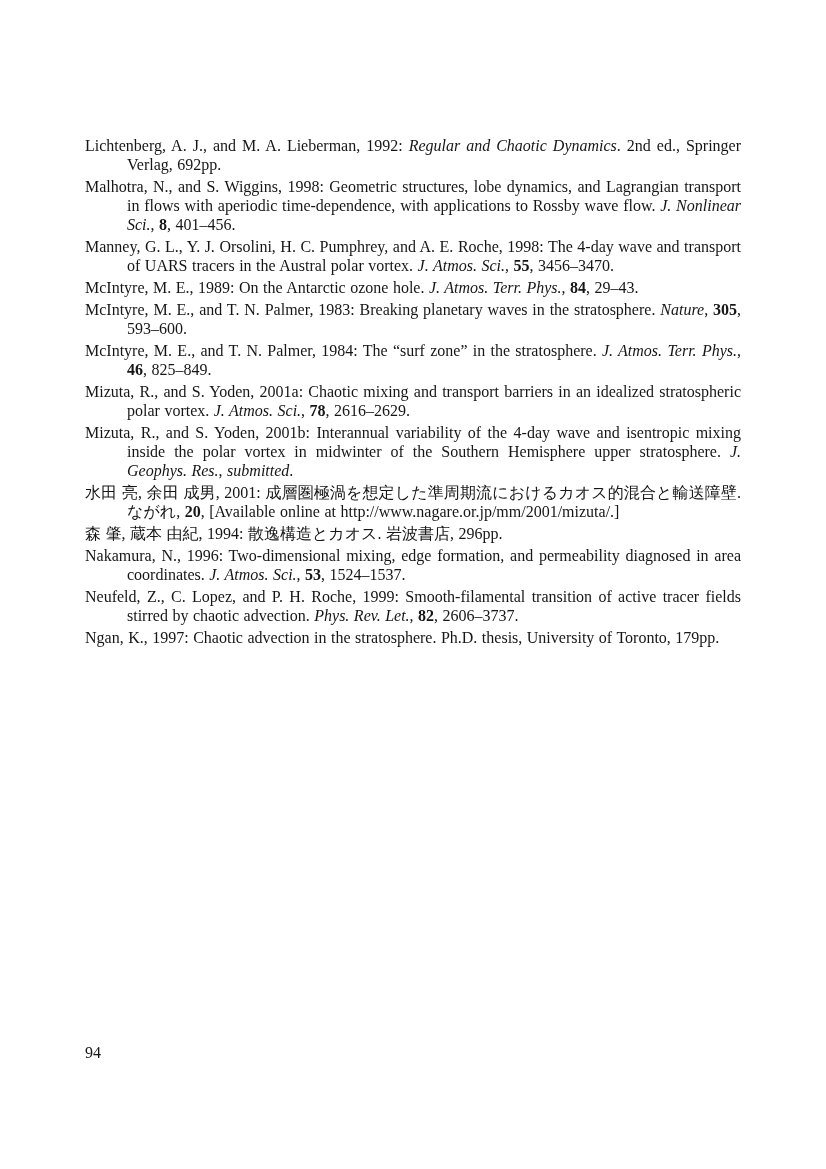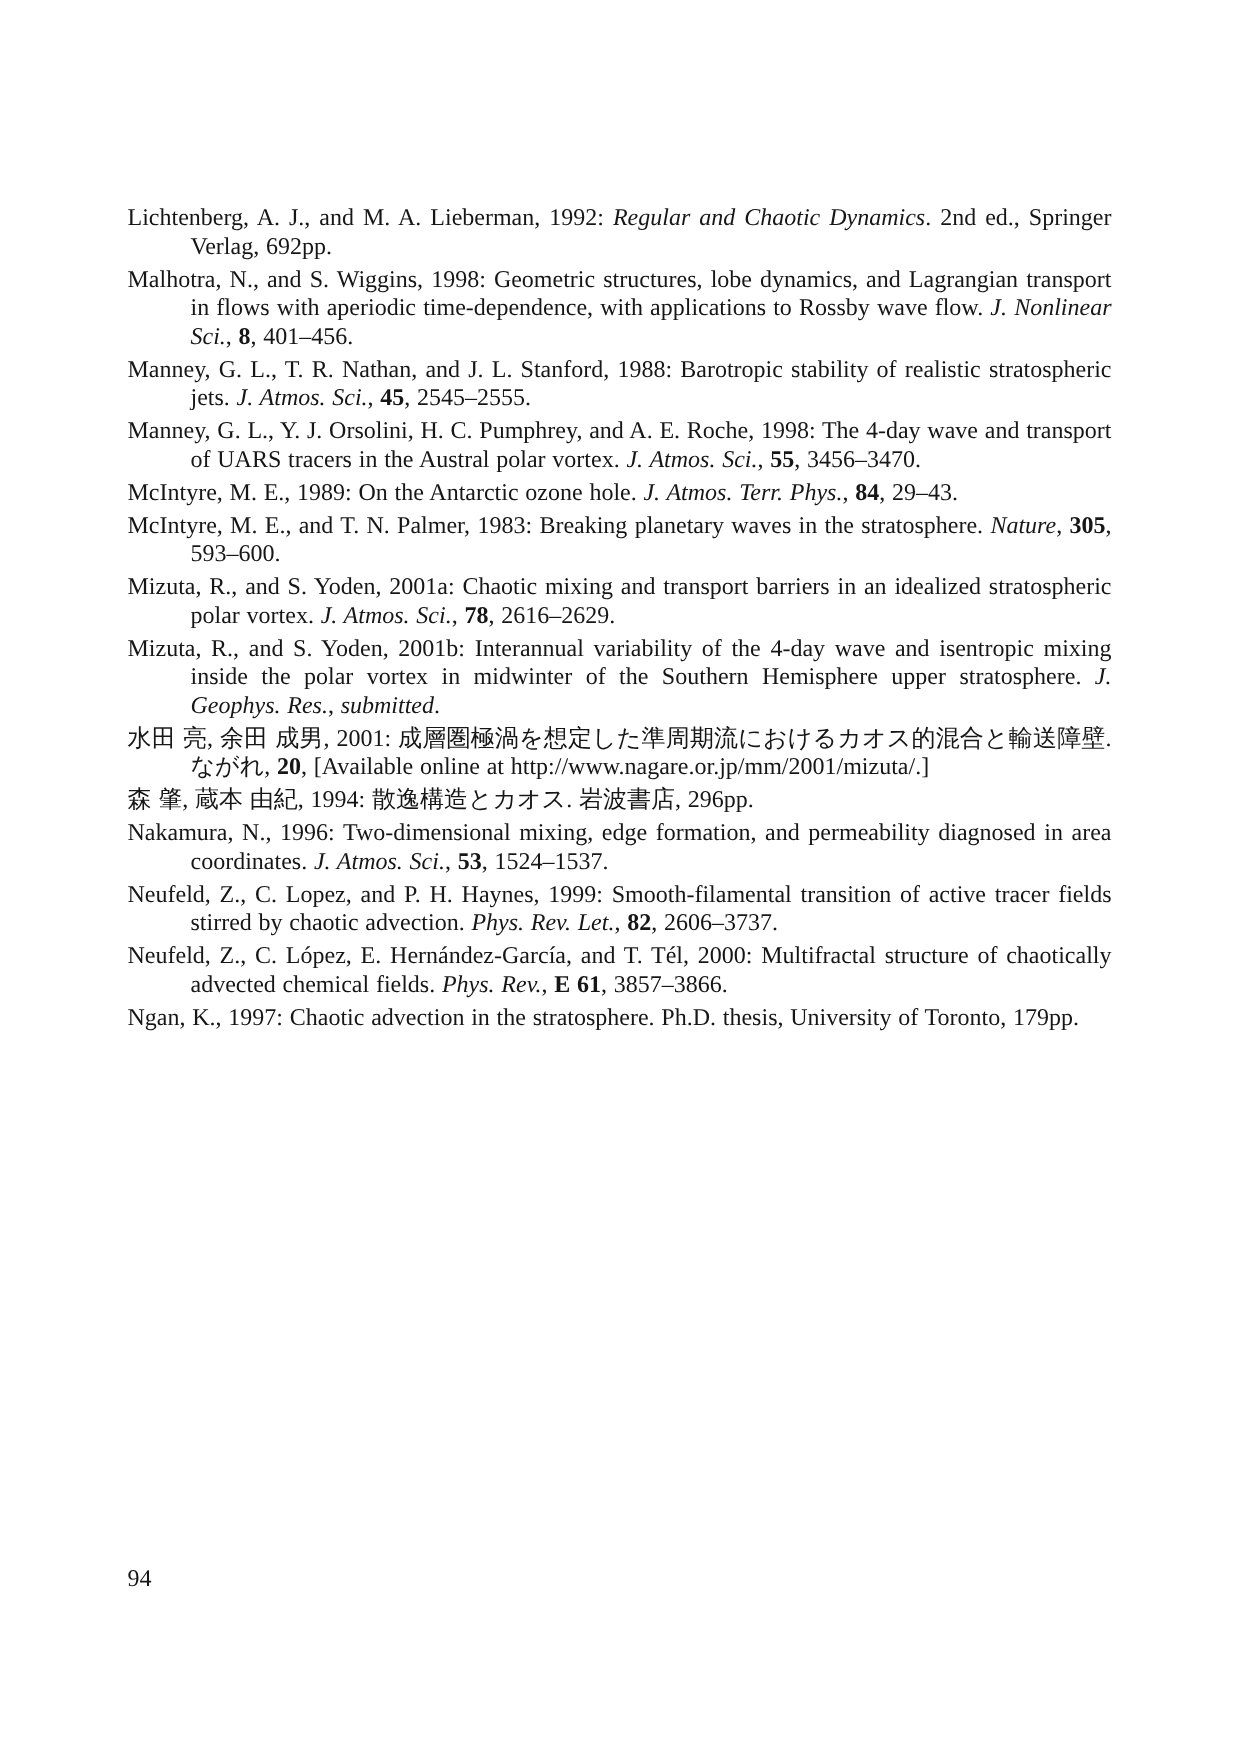--- a/index.html
+++ b/index.html
@@ -48,27 +48,26 @@
     font-size: 16px;
   }
 </style>
 </head>
 <body>
 
 <div class="page">
   <div class="reference-list">
       <p class="reference"><span class="normal">Lichtenberg, A. J., and M. A. Lieberman, 1992: </span><span class="italic">Regular and Chaotic Dynamics</span><span class="normal">. 2nd ed., Springer Verlag, 692pp.</span></p>
       <p class="reference"><span class="normal">Malhotra, N., and S. Wiggins, 1998: Geometric structures, lobe dynamics, and Lagrangian transport in flows with aperiodic time-dependence, with applications to Rossby wave flow. </span><span class="italic">J. Nonlinear Sci.</span><span class="normal">, </span><span class="bold">8</span><span class="normal">, 401–456.</span></p>
-      <p class="reference"><span class="normal">Manney, G. L., T. R. Nathan, and J. L. Stanford, 1988: Barotropic stability of realistic stratospheric jets. </span><span class="italic">J. Atmos. Sci.</span><span class="normal">, </span><span class="bold">45</span><span class="normal">, 2545–2555.</span></p>
       <p class="reference"><span class="normal">Manney, G. L., Y. J. Orsolini, H. C. Pumphrey, and A. E. Roche, 1998: The 4-day wave and transport of UARS tracers in the Austral polar vortex. </span><span class="italic">J. Atmos. Sci.</span><span class="normal">, </span><span class="bold">55</span><span class="normal">, 3456–3470.</span></p>
       <p class="reference"><span class="normal">McIntyre, M. E., 1989: On the Antarctic ozone hole. </span><span class="italic">J. Atmos. Terr. Phys.</span><span class="normal">, </span><span class="bold">84</span><span class="normal">, 29–43.</span></p>
       <p class="reference"><span class="normal">McIntyre, M. E., and T. N. Palmer, 1983: Breaking planetary waves in the stratosphere. </span><span class="italic">Nature</span><span class="normal">, </span><span class="bold">305</span><span class="normal">, 593–600.</span></p>
+      <p class="reference"><span class="normal">McIntyre, M. E., and T. N. Palmer, 1984: The “surf zone” in the stratosphere. </span><span class="italic">J. Atmos. Terr. Phys.</span><span class="normal">, </span><span class="bold">46</span><span class="normal">, 825–849.</span></p>
       <p class="reference"><span class="normal">Mizuta, R., and S. Yoden, 2001a: Chaotic mixing and transport barriers in an idealized stratospheric polar vortex. </span><span class="italic">J. Atmos. Sci.</span><span class="normal">, </span><span class="bold">78</span><span class="normal">, 2616–2629.</span></p>
       <p class="reference"><span class="normal">Mizuta, R., and S. Yoden, 2001b: Interannual variability of the 4-day wave and isentropic mixing inside the polar vortex in midwinter of the Southern Hemisphere upper stratosphere. </span><span class="italic">J. Geophys. Res.</span><span class="normal">, </span><span class="italic">submitted</span><span class="normal">.</span></p>
       <p class="reference"><span class="normal">水田 亮, 余田 成男, 2001: 成層圏極渦を想定した準周期流におけるカオス的混合と輸送障壁. ながれ, </span><span class="bold">20</span><span class="normal">, [Available online at http://www.nagare.or.jp/mm/2001/mizuta/.]</span></p>
       <p class="reference"><span class="normal">森 肇, 蔵本 由紀, 1994: 散逸構造とカオス. 岩波書店, 296pp.</span></p>
       <p class="reference"><span class="normal">Nakamura, N., 1996: Two-dimensional mixing, edge formation, and permeability diagnosed in area coordinates. </span><span class="italic">J. Atmos. Sci.</span><span class="normal">, </span><span class="bold">53</span><span class="normal">, 1524–1537.</span></p>
-      <p class="reference"><span class="normal">Neufeld, Z., C. Lopez, and P. H. Haynes, 1999: Smooth-filamental transition of active tracer fields stirred by chaotic advection. </span><span class="italic">Phys. Rev. Let.</span><span class="normal">, </span><span class="bold">82</span><span class="normal">, 2606–3737.</span></p>
-      <p class="reference"><span class="normal">Neufeld, Z., C. López, E. Hernández-García, and T. Tél, 2000: Multifractal structure of chaotically advected chemical fields. </span><span class="italic">Phys. Rev.</span><span class="normal">, </span><span class="bold">E 61</span><span class="normal">, 3857–3866.</span></p>
+      <p class="reference"><span class="normal">Neufeld, Z., C. Lopez, and P. H. Roche, 1999: Smooth-filamental transition of active tracer fields stirred by chaotic advection. </span><span class="italic">Phys. Rev. Let.</span><span class="normal">, </span><span class="bold">82</span><span class="normal">, 2606–3737.</span></p>
       <p class="reference"><span class="normal">Ngan, K., 1997: Chaotic advection in the stratosphere. Ph.D. thesis, University of Toronto, 179pp.</span></p>
     </div>
   <div class="page-number">94</div>
 </div>
 
 </body></html>

